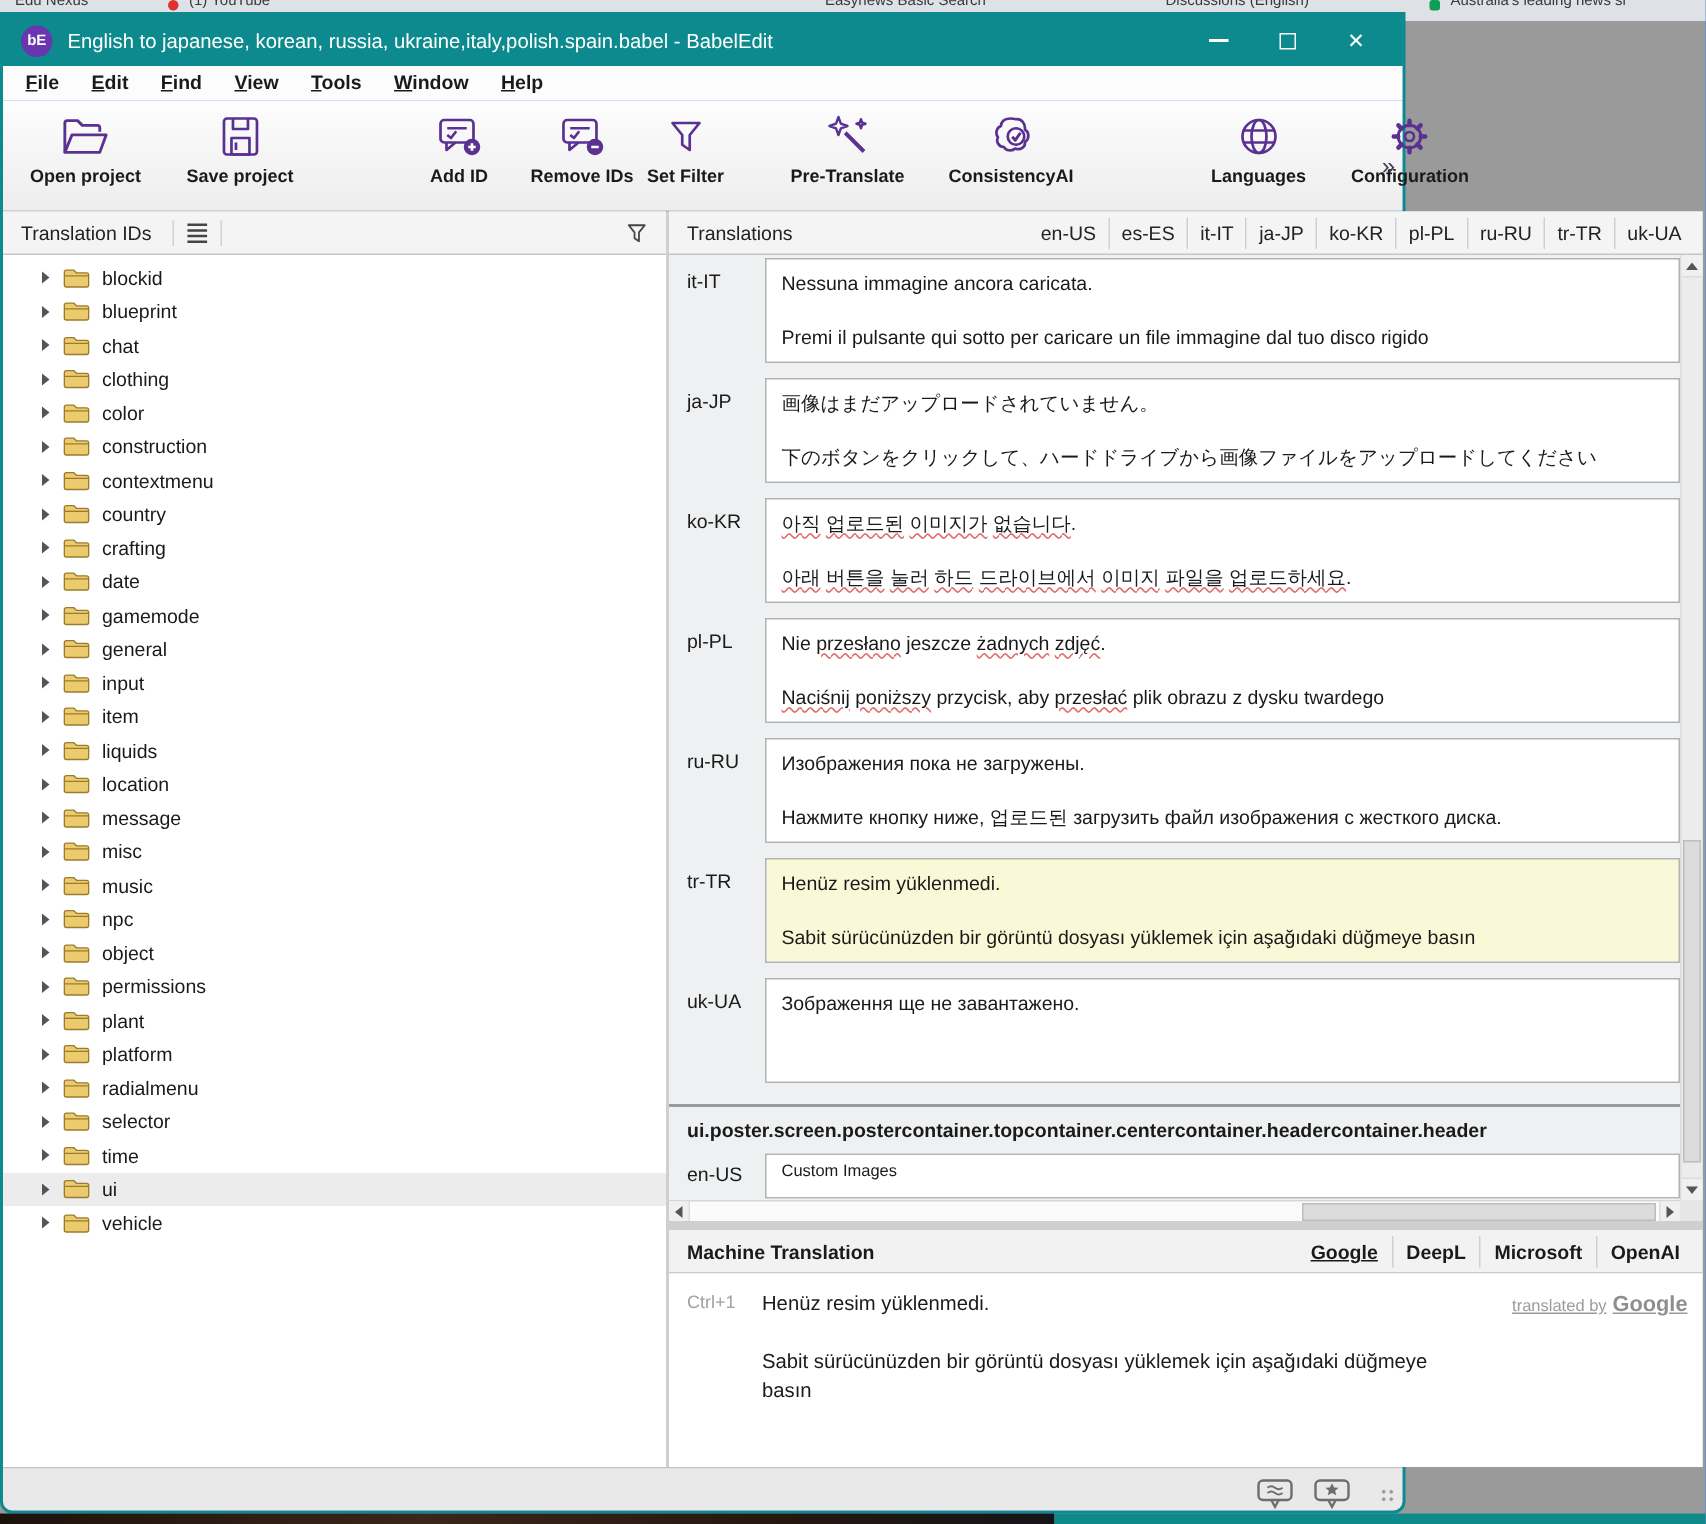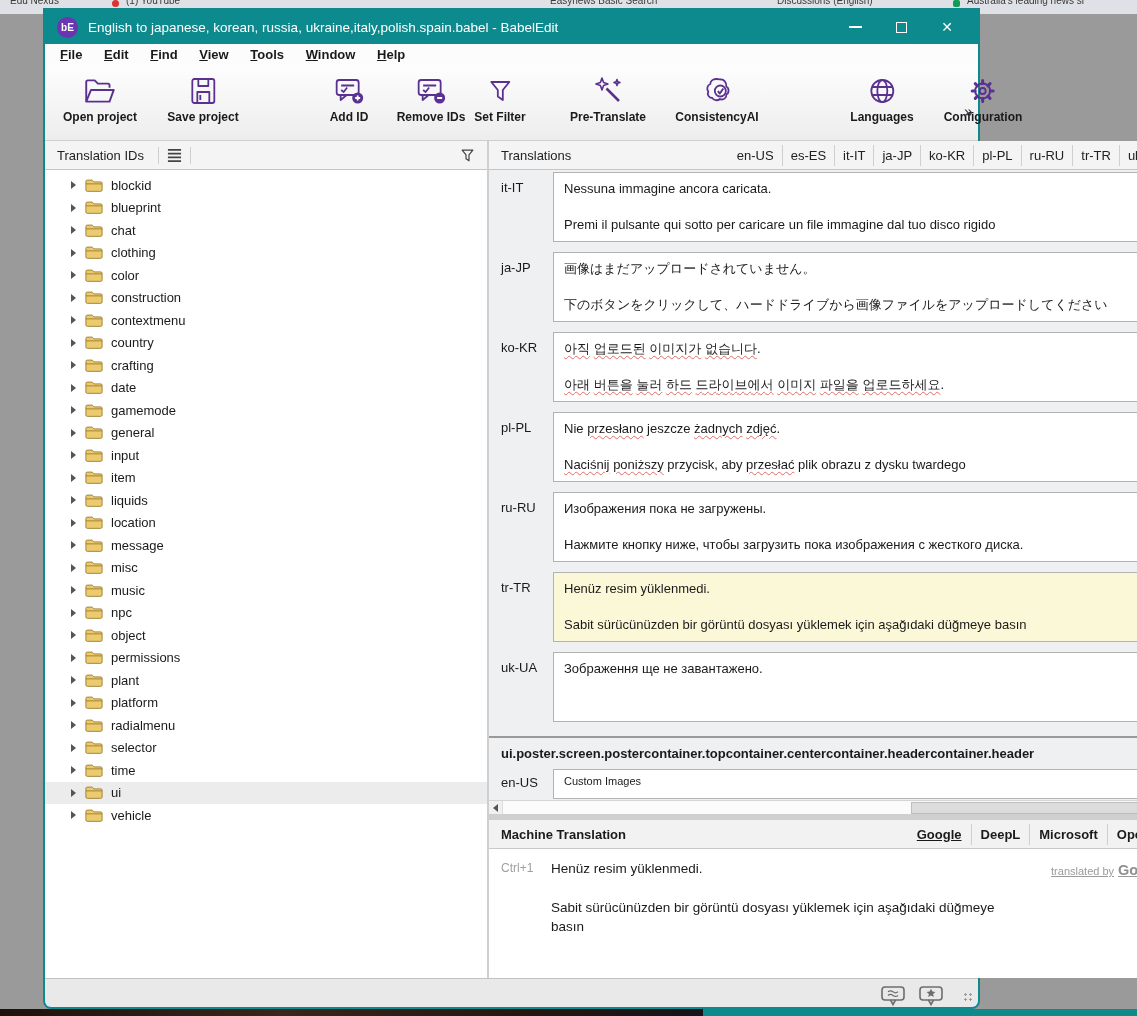--- a/index.html
+++ b/index.html
@@ -11,21 +11,20 @@
   }
   
   .top-strip { position:absolute; top:0; left:0; width:1137px; height:14px; background:#dee1e6; overflow:hidden; }
   .bt { position:absolute; top:-5px; font-size:10px; color:#3a3a3a; white-space:nowrap; }
   .bt-dot { position:absolute; top:0px; width:7px; height:7px; border-radius:50%; }
   
   .win {
     position:absolute; top:8px; left:0; width:937px; height:1001px;
     background:#3b82f6; border:2px solid var(--titlebar_teal,#0d8a8e);
     border-radius:0 0 8px 8px;
-    margin-left:43px;
   }
   .titlebar { position:absolute; top:0; left:0; right:0; height:34px; background:var(--titlebar_teal,#0d8a8e); display:flex; align-items:center; }
   .appicon { width:21px; height:21px; border-radius:50%; background:var(--app_icon_purple,#6a35b0); color:#fff;
     font-size:10px; font-weight:bold; display:flex; align-items:center; justify-content:center; margin:0 10px 0 12px; }
   .title-text { color:#fff; font-size:13.5px; }
   .winbtns { position:absolute; right:8px; top:0; height:34px; display:flex; }
   .wb { width:46px; height:34px; display:flex; align-items:center; justify-content:center; color:#fff; }
   .wb-min { width:13px; height:2px; background:#fff; display:block; }
   .wb-max { width:11px; height:11px; border:1.5px solid #fff; display:block; }
   .wb-close { font-size:14px; line-height:1; }
@@ -585,21 +584,21 @@
     <div class="t-box">
       <p class="l1">Nie <span class="sq">przesłano</span> jeszcze <span class="sq">żadnych</span> <span class="sq">zdjęć</span>.</p>
       <p class="l2"><span class="sq">Naciśnij</span> <span class="sq">poniższy</span> przycisk, aby <span class="sq">przesłać</span> plik obrazu z dysku twardego</p>
     </div>
   </div>
 
   <div class="t-row">
     <div class="t-lang">ru-RU</div>
     <div class="t-box">
       <p class="l1">Изображения пока не загружены.</p>
-      <p class="l2">Нажмите кнопку ниже, чтобы загрузить пока изображения с жесткого диска.</p>
+      <p class="l2">Нажмите кнопку ниже, 업로드된 загрузить файл изображения с жесткого диска.</p>
     </div>
   </div>
 
   <div class="t-row">
     <div class="t-lang">tr-TR</div>
     <div class="t-box hl">
       <p class="l1">Henüz resim yüklenmedi.</p>
       <p class="l2">Sabit sürücünüzden bir görüntü dosyası yüklemek için aşağıdaki düğmeye basın</p>
     </div>
   </div>

